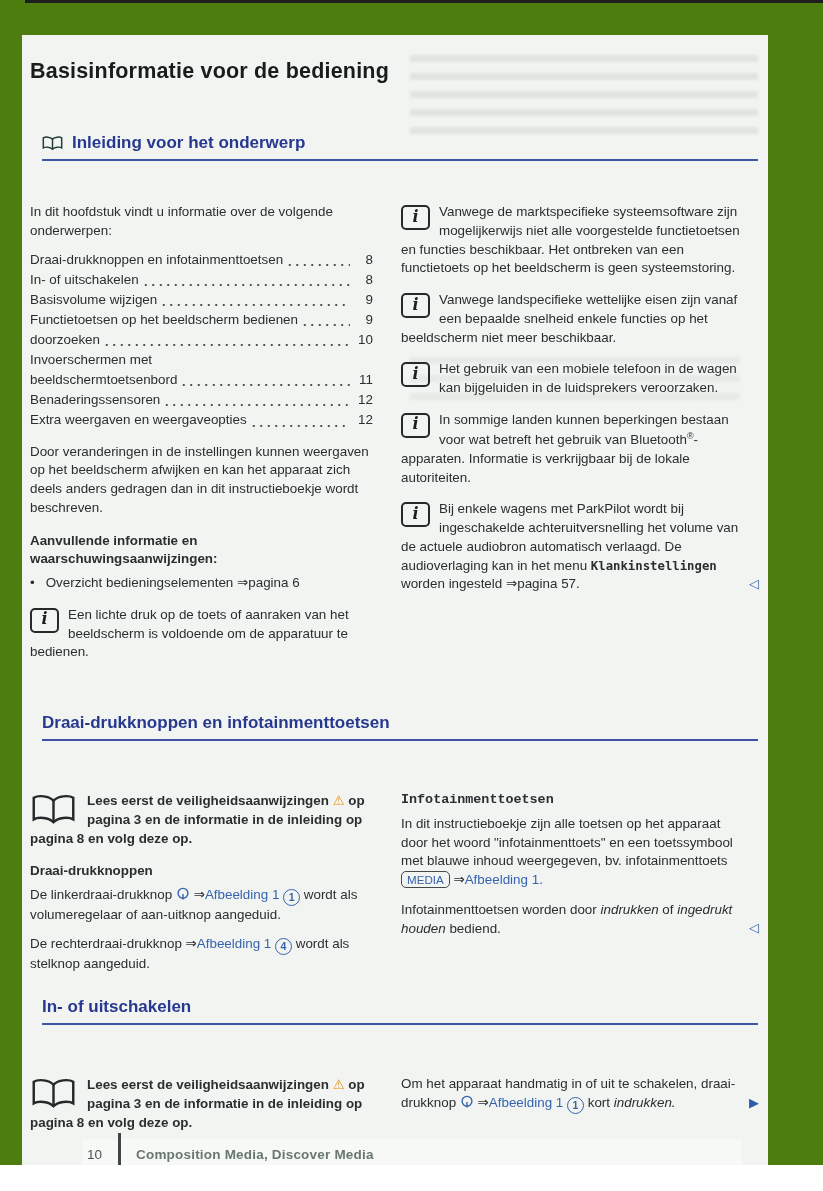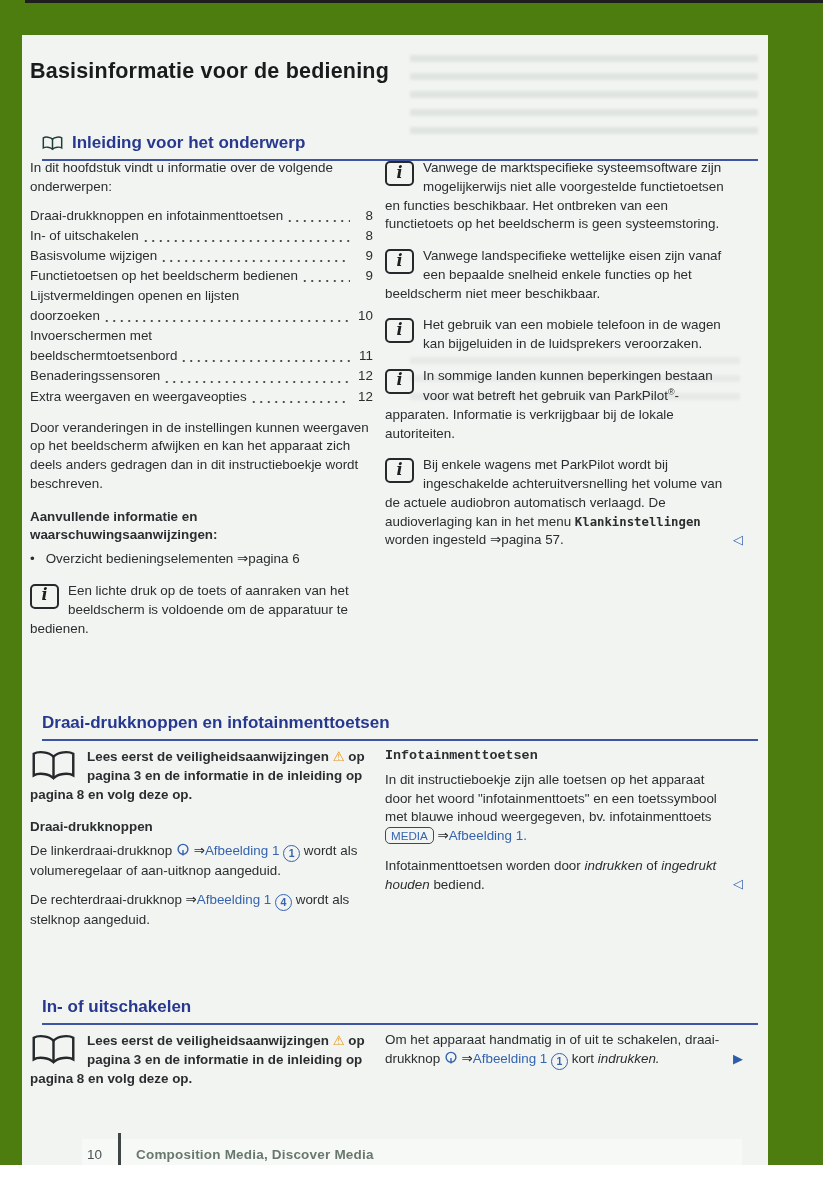--- a/index.html
+++ b/index.html
@@ -14,21 +14,21 @@
   .bleed.b1{left:388px;top:20px;width:348px;height:80px;}
   .bleed.b2{left:388px;top:322px;width:330px;height:44px;opacity:.35;}
 
   h1{position:absolute;left:8px;top:24px;margin:0;font-size:21.5px;font-weight:bold;color:#191b1d;letter-spacing:.2px;}
   .h2{position:absolute;left:8px;width:716px;margin:12px;font-size:17px;font-weight:bold;color:#27388f;
       border-bottom:2px solid #3f53a3;padding-bottom:6px;display:flex;align-items:center;gap:9px;}
   .h2.inleiding{top:86px;}
   .h2.draai{top:666px;}
   .h2.inuit{top:950px;}
 
-  .cols{position:absolute;left:8px;width:716px;display:flex;gap:12px;font-size:13.4px;line-height:1.4;}
+  .cols{position:absolute;left:8px;width:716px;display:flex;gap:28px;font-size:13.4px;line-height:1.4;margin-top:44px;}
   .cols.c1{top:124px;}
   .cols.c2{top:712px;}
   .cols.c3{top:996px;}
   .col-l{width:343px;flex:0 0 343px;}
   .col-r{width:345px;flex:0 0 345px;}
 
   p{margin:0 0 11px 0;}
   .subhead{font-weight:bold;margin:14px 0 5px 0;}
   .intro{margin-bottom:9px;}
 
@@ -123,21 +123,20 @@
             <span>Basisvolume wijzigen</span>
             <span class="leader"></span>
             <span class="toc-page">9</span>
           </div>
           <div class="toc-row">
             <span>Functietoetsen op het beeldscherm bedienen</span>
             <span class="leader"></span>
             <span class="toc-page">9</span>
           </div>
           <div>
-            <span class="toc-pre">Lijstvermeldingen openen en lijsten</span>
             <div class="toc-row">
               <span>doorzoeken</span>
               <span class="leader"></span>
               <span class="toc-page">10</span>
             </div>
           </div>
           <div>
             <span class="toc-pre">Invoerschermen met</span>
             <div class="toc-row">
               <span>beeldschermtoetsenbord</span>
@@ -190,21 +189,21 @@
         <div class="note">
           <span class="info-icon">
               <i>i</i>
             </span>
           <span>Het gebruik van een mobiele telefoon in de wagen kan bijgeluiden in de luidsprekers veroorzaken.</span>
         </div>
         <div class="note">
           <span class="info-icon">
               <i>i</i>
             </span>
-          <span>In sommige landen kunnen beperkingen bestaan voor wat betreft het gebruik van ParkPilot</span><sup>®</sup><span>-apparaten. Informatie is verkrijgbaar bij de lokale autoriteiten.</span>
+          <span>In sommige landen kunnen beperkingen bestaan voor wat betreft het gebruik van Bluetooth</span><sup>®</sup><span>-apparaten. Informatie is verkrijgbaar bij de lokale autoriteiten.</span>
         </div>
         <div class="note rel">
           <span class="info-icon">
               <i>i</i>
             </span>
           <span>Bij enkele wagens met ParkPilot wordt bij ingeschakelde achteruitversnelling het volume van de actuele audiobron automatisch verlaagd. De audioverlaging kan in het menu</span>
           <span class="mono">Klankinstellingen</span>
           <span>worden ingesteld</span>
           <span class="arrow">⇒</span><span class="ref-dark">pagina 57.</span>
           <span class="endmark">◁</span>

